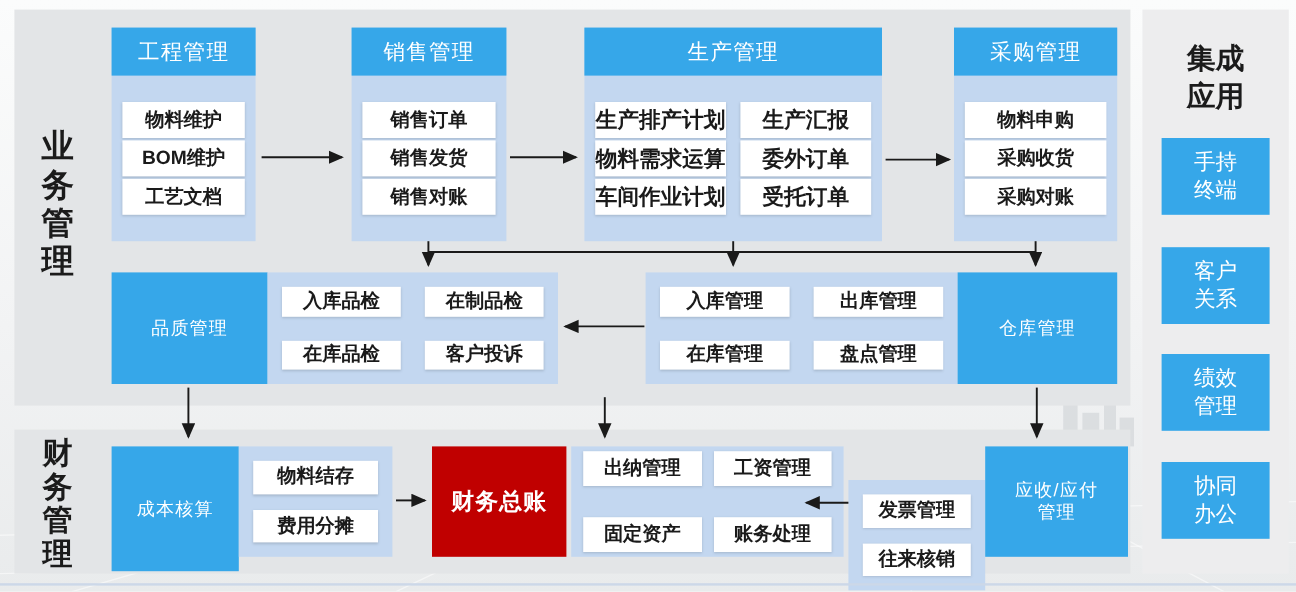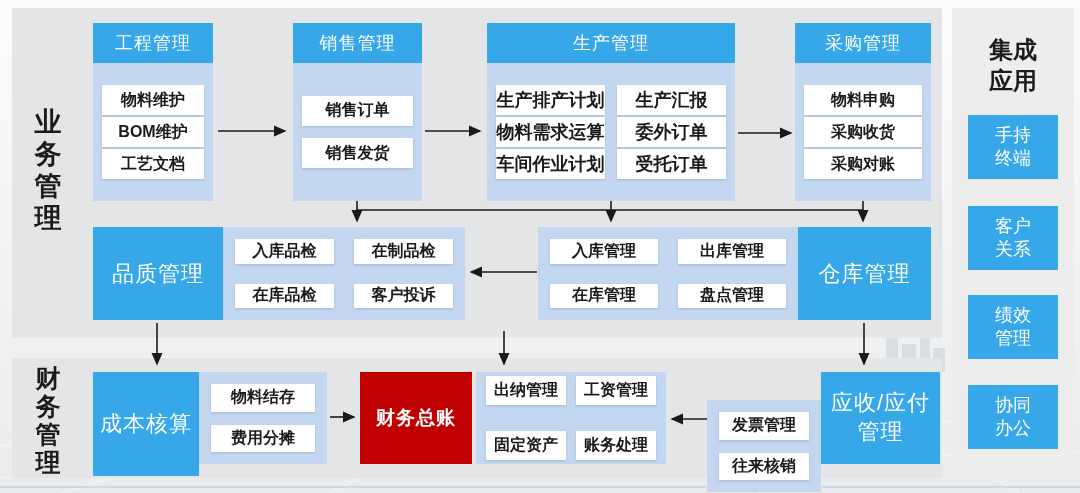--- a/index.html
+++ b/index.html
@@ -22,21 +22,21 @@
     justify-content:space-evenly;padding:20px 9px;}
   .group-body.two-col{display:grid;grid-template-columns:1fr 1fr;
     gap:0 12px;align-content:space-evenly;}
   .item{background:#ffffff;height:30px;display:flex;align-items:center;
     justify-content:center;font-size:16px;font-weight:600;color:#1a1a1a;
     box-shadow:0 1px 2px rgba(90,100,110,.28);}
   .two-col .item{font-size:18px;}
 
   .bluebox{position:absolute;background:#36a7e9;color:#ffffff;display:flex;
     flex-direction:column;align-items:center;justify-content:center;
-    font-size:22px;text-align:center;letter-spacing:1px;}
+    font-size:15px;text-align:center;letter-spacing:1px;}
   .redbox{position:absolute;background:#c00000;color:#ffffff;display:flex;
     align-items:center;justify-content:center;font-size:19px;font-weight:bold;
     letter-spacing:1px;}
   .itemgrid{position:absolute;background:#c3d7f0;box-sizing:border-box;
     display:grid;padding:12px;gap:13px 12px;}
   .itemgrid.cols2{grid-template-columns:1fr 1fr;gap:20px;}
   .itemgrid.cols1{grid-template-columns:1fr;}
   .itemgrid .item{height:auto;}
 
   .sb-title{position:absolute;left:952px;top:34px;width:122px;text-align:center;
@@ -85,20 +85,21 @@
       <div class="item">BOM维护</div>
       <div class="item">工艺文档</div>
     </div>
   </div>
 
   <div class="group" style="left:293px;top:23px;width:129px;">
     <div class="group-header">销售管理</div>
     <div class="group-body">
       <div class="item">销售订单</div>
       <div class="item">销售发货</div>
+      <div class="item">销售对账</div>
     </div>
   </div>
 
   <div class="group" style="left:487px;top:23px;width:248px;">
     <div class="group-header">生产管理</div>
     <div class="group-body two-col">
       <div class="item">生产排产计划</div>
       <div class="item">生产汇报</div>
       <div class="item">物料需求运算</div>
       <div class="item">委外订单</div>
@@ -133,21 +134,21 @@
   <div class="bluebox" style="left:798px;top:227px;width:133px;height:93px;">仓库管理</div>
 
   <div class="bluebox" style="left:93px;top:372px;width:106px;height:104px;">成本核算</div>
   <div class="itemgrid cols1" style="left:199px;top:372px;width:128px;height:92px;">
     <div class="item">物料结存</div>
     <div class="item">费用分摊</div>
   </div>
 
   <div class="redbox" style="left:360px;top:372px;width:112px;height:92px;">财务总账</div>
 
-  <div class="itemgrid cols2" style="left:476px;top:372px;width:190px;height:92px;padding:4px 10px;gap:26px 10px;">
+  <div class="itemgrid cols2" style="left:476px;top:372px;width:227px;height:92px;padding:4px 10px;gap:26px 10px;">
     <div class="item">出纳管理</div>
     <div class="item">工资管理</div>
     <div class="item">固定资产</div>
     <div class="item">账务处理</div>
   </div>
 
   <div class="itemgrid cols1" style="left:707px;top:372px;width:114px;height:92px;margin-top:28px;">
     <div class="item">发票管理</div>
     <div class="item">往来核销</div>
   </div>

